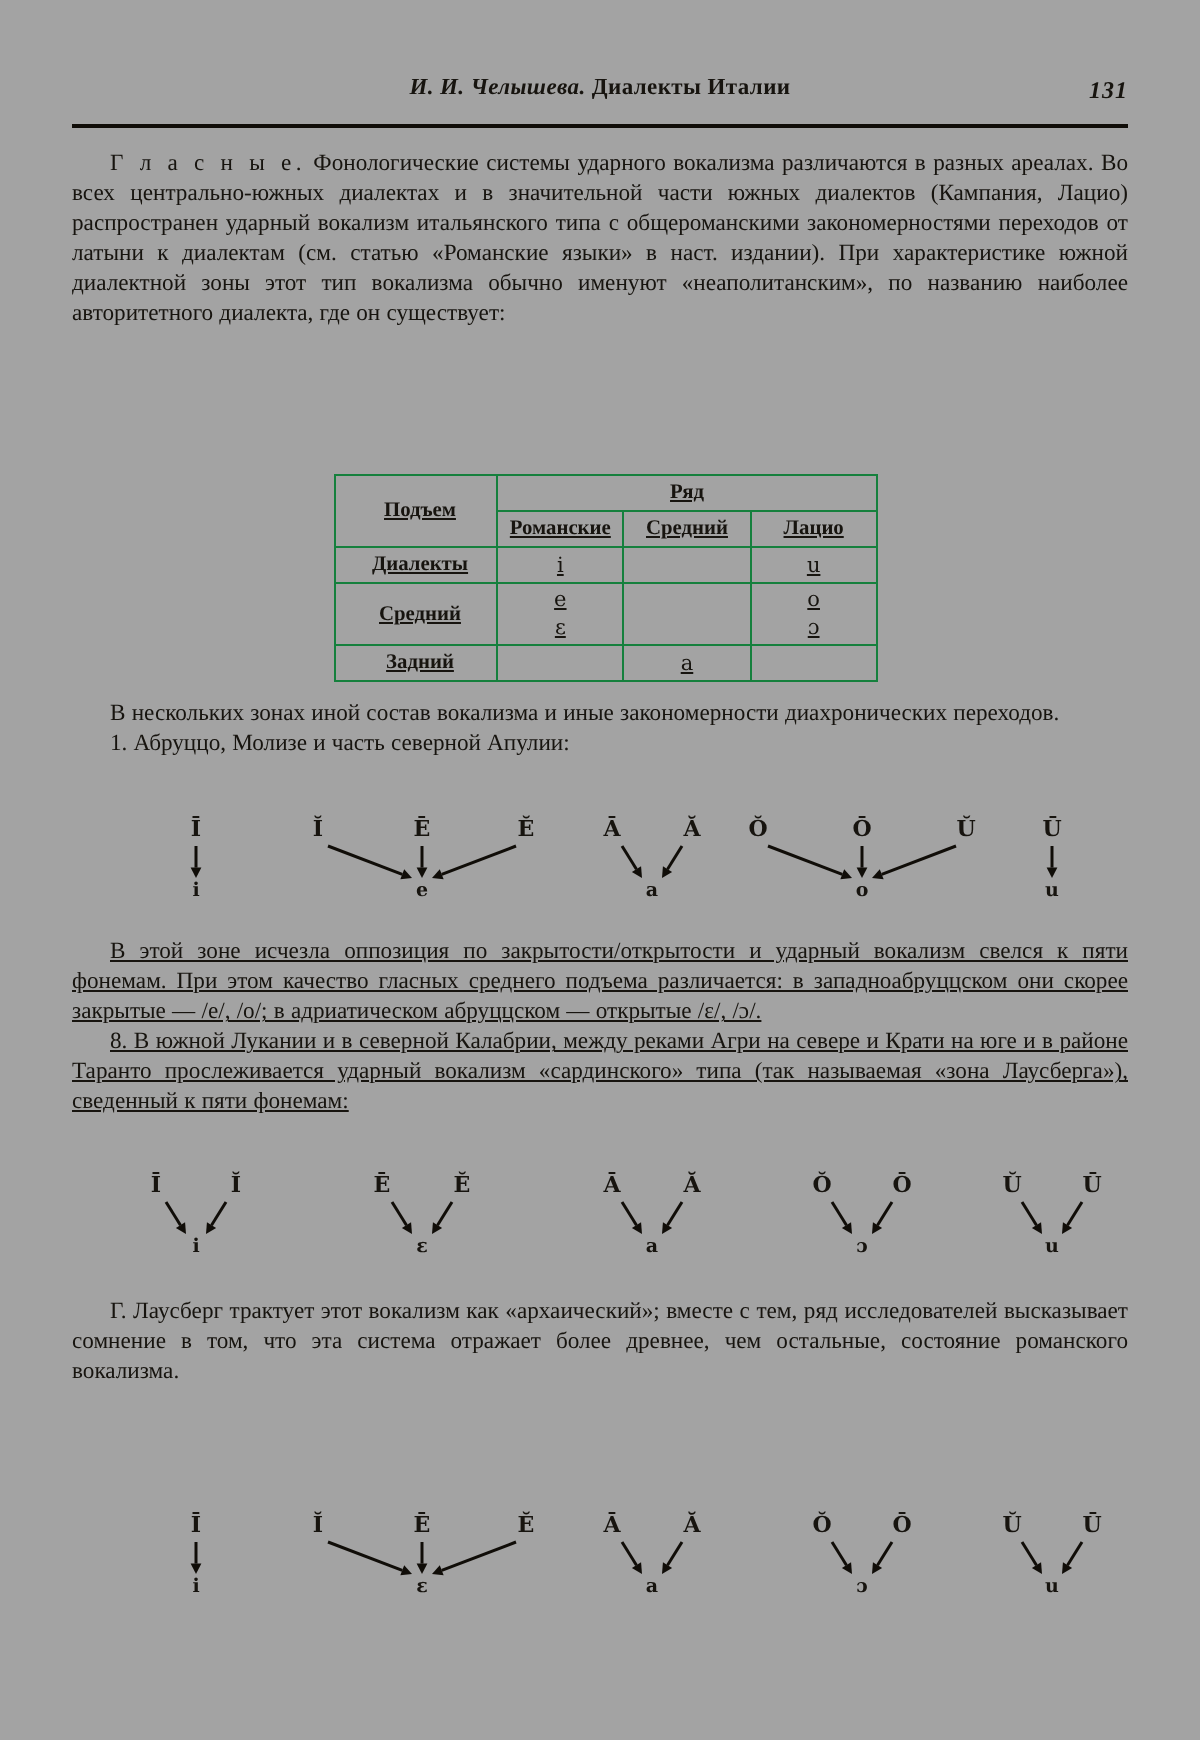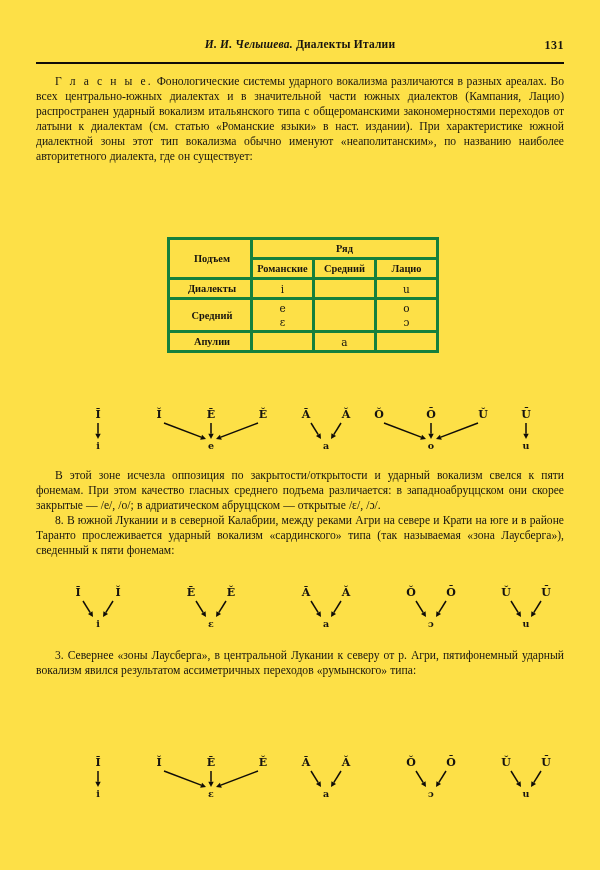--- a/index.html
+++ b/index.html
@@ -13,21 +13,21 @@
     position: relative;
     font-family: "Liberation Serif", "DejaVu Serif", serif;
     color: #17140f;
     overflow: hidden;
   }
   .page {
     position: absolute;
     left: 0; top: 0;
     width: 600px;
     height: 870px;
-    background: #fde047;
+    background: #a3a3a3;
   }
 
   
   .runhead {
     position: absolute;
     left: 36px;
     top: 38px;
     width: 528px;
     height: 22px;
   }
@@ -46,20 +46,21 @@
   .runhead-title {
     font-weight: bold;
   }
   .runhead-page {
     position: absolute;
     right: 0;
     top: 0;
     font-size: 12px;
     font-weight: bold;
     letter-spacing: .5px;
+    font-style: italic;
   }
   .rule {
     position: absolute;
     left: 36px;
     top: 62px;
     width: 528px;
     height: 2px;
     background: #100d08;
   }
 
@@ -91,26 +92,27 @@
     top: 237px;
     width: 272px;
   }
   table.vowel-table {
     border-collapse: collapse;
     width: 272px;
     table-layout: fixed;
     border: 1.6px solid #0e0b07;
   }
   table.vowel-table td {
-    border: 3px solid #15803d;
+    border: 1px solid #15803d;
     font-size: 10.4px;
     text-align: center;
     padding: 1px 2px;
     height: 15px;
     font-family: "Liberation Serif", serif;
+    text-decoration: underline;
   }
   table.vowel-table td.lbl {
     font-weight: bold;
     text-align: center;
     padding-left: 6px;
   }
   table.vowel-table td.hd {
     font-weight: bold;
   }
   table.vowel-table td.ipa {
@@ -194,30 +196,32 @@
           <div>e</div>
           <div>ɛ</div>
         </td>
         <td class="ipa"></td>
         <td class="ipa twoline">
           <div>o</div>
           <div>ɔ</div>
         </td>
       </tr>
       <tr>
-        <td class="lbl">Апулии</td>
+        <td class="lbl">Задний</td>
         <td class="ipa"></td>
         <td class="ipa">a</td>
         <td class="ipa"></td>
       </tr>
     </tbody>
       </table>
   </div>
 
   <div class="body" style="top:349px;">
+    <p class="para indent">В нескольких зонах иной состав вокализма и иные закономерности диахронических переходов.</p>
+    <p class="para indent">1. Абруццо, Молизе и часть северной Апулии:</p>
   </div>
 
   <div class="diagram" id="dg0" style="top:404px;">
       <svg class="dg-svg" viewBox="0 0 528 56" preserveAspectRatio="none">
         <line x1="62" y1="19" x2="62" y2="29.8"></line>
         <polygon points="62,35 59.3,29.8 64.7,29.8"></polygon>
         <line x1="128" y1="19" x2="165.14066377836937" y2="33.14882429652166"></line>
         <polygon points="170,35 164.179476393871,35.671941180829876 166.10185116286775,30.625707412213444"></polygon>
         <line x1="175" y1="19" x2="175" y2="29.8"></line>
         <polygon points="175,35 172.3,29.8 177.7,29.8"></polygon>
@@ -246,21 +250,21 @@
       <span class="src" style="left: 310px; top: 5px; transform: translateX(-50%);">Ă</span>
       <span class="tgt" style="left: 290px; top: 37px; transform: translateX(-50%);">a</span>
       <span class="src" style="left: 343px; top: 5px; transform: translateX(-50%);">Ŏ</span>
       <span class="src" style="left: 395px; top: 5px; transform: translateX(-50%);">Ō</span>
       <span class="src" style="left: 447px; top: 5px; transform: translateX(-50%);">Ŭ</span>
       <span class="tgt" style="left: 395px; top: 37px; transform: translateX(-50%);">o</span>
       <span class="src" style="left: 490px; top: 5px; transform: translateX(-50%);">Ū</span>
       <span class="tgt" style="left: 490px; top: 37px; transform: translateX(-50%);">u</span>
     </div>
 
-  <div class="body" style="top:468px;">
+  <div class="body" style="top:468px;text-decoration:underline;">
     <p class="para indent">В этой зоне исчезла оппозиция по закрытости/открытости и ударный вокализм свелся к пяти фонемам. При этом качество гласных среднего подъема различается: в западноабруццском они скорее закрытые — /e/, /o/; в адриатическом абруццском — открытые /ɛ/, /ɔ/.</p>
     <p class="para indent">8. В южной Лукании и в северной Калабрии, между реками Агри на севере и Крати на юге и в районе Таранто прослеживается ударный вокализм «сардинского» типа (так называемая «зона Лаусберга»), сведенный к пяти фонемам:</p>
   </div>
 
   <div class="diagram" id="dg1" style="top:582px;">
       <svg class="dg-svg" viewBox="0 0 528 56" preserveAspectRatio="none">
         <line x1="47" y1="19" x2="54.24400551198347" y2="30.590408819173543"></line>
         <polygon points="57,35 51.95441009116973,32.02140595718213 56.533600932797206,29.159411681164958"></polygon>
         <line x1="77" y1="19" x2="69.75599448801654" y2="30.590408819173543"></line>
         <polygon points="67,35 67.4663990672028,29.159411681164958 72.04558990883028,32.02140595718213"></polygon>
@@ -292,21 +296,21 @@
       <span class="tgt" style="left: 290px; top: 37px; transform: translateX(-50%);">a</span>
       <span class="src" style="left: 375px; top: 5px; transform: translateX(-50%);">Ŏ</span>
       <span class="src" style="left: 415px; top: 5px; transform: translateX(-50%);">Ō</span>
       <span class="tgt" style="left: 395px; top: 37px; transform: translateX(-50%);">ɔ</span>
       <span class="src" style="left: 470px; top: 5px; transform: translateX(-50%);">Ŭ</span>
       <span class="src" style="left: 510px; top: 5px; transform: translateX(-50%);">Ū</span>
       <span class="tgt" style="left: 490px; top: 37px; transform: translateX(-50%);">u</span>
     </div>
 
   <div class="body" style="top:648px;">
-    <p class="para indent">3. Севернее «зоны Лаусберга», в центральной Лукании к северу от р. Агри, пятифонемный ударный вокализм явился результатом ассиметричных переходов «румынского» типа:</p>
+    <p class="para indent">Г. Лаусберг трактует этот вокализм как «архаический»; вместе с тем, ряд исследователей высказывает сомнение в том, что эта система отражает более древнее, чем остальные, состояние романского вокализма.</p>
   </div>
 
   <div class="diagram" id="dg2" style="top:752px;">
       <svg class="dg-svg" viewBox="0 0 528 56" preserveAspectRatio="none">
         <line x1="62" y1="19" x2="62" y2="29.8"></line>
         <polygon points="62,35 59.3,29.8 64.7,29.8"></polygon>
         <line x1="128" y1="19" x2="165.14066377836937" y2="33.14882429652166"></line>
         <polygon points="170,35 164.179476393871,35.671941180829876 166.10185116286775,30.625707412213444"></polygon>
         <line x1="175" y1="19" x2="175" y2="29.8"></line>
         <polygon points="175,35 172.3,29.8 177.7,29.8"></polygon>

